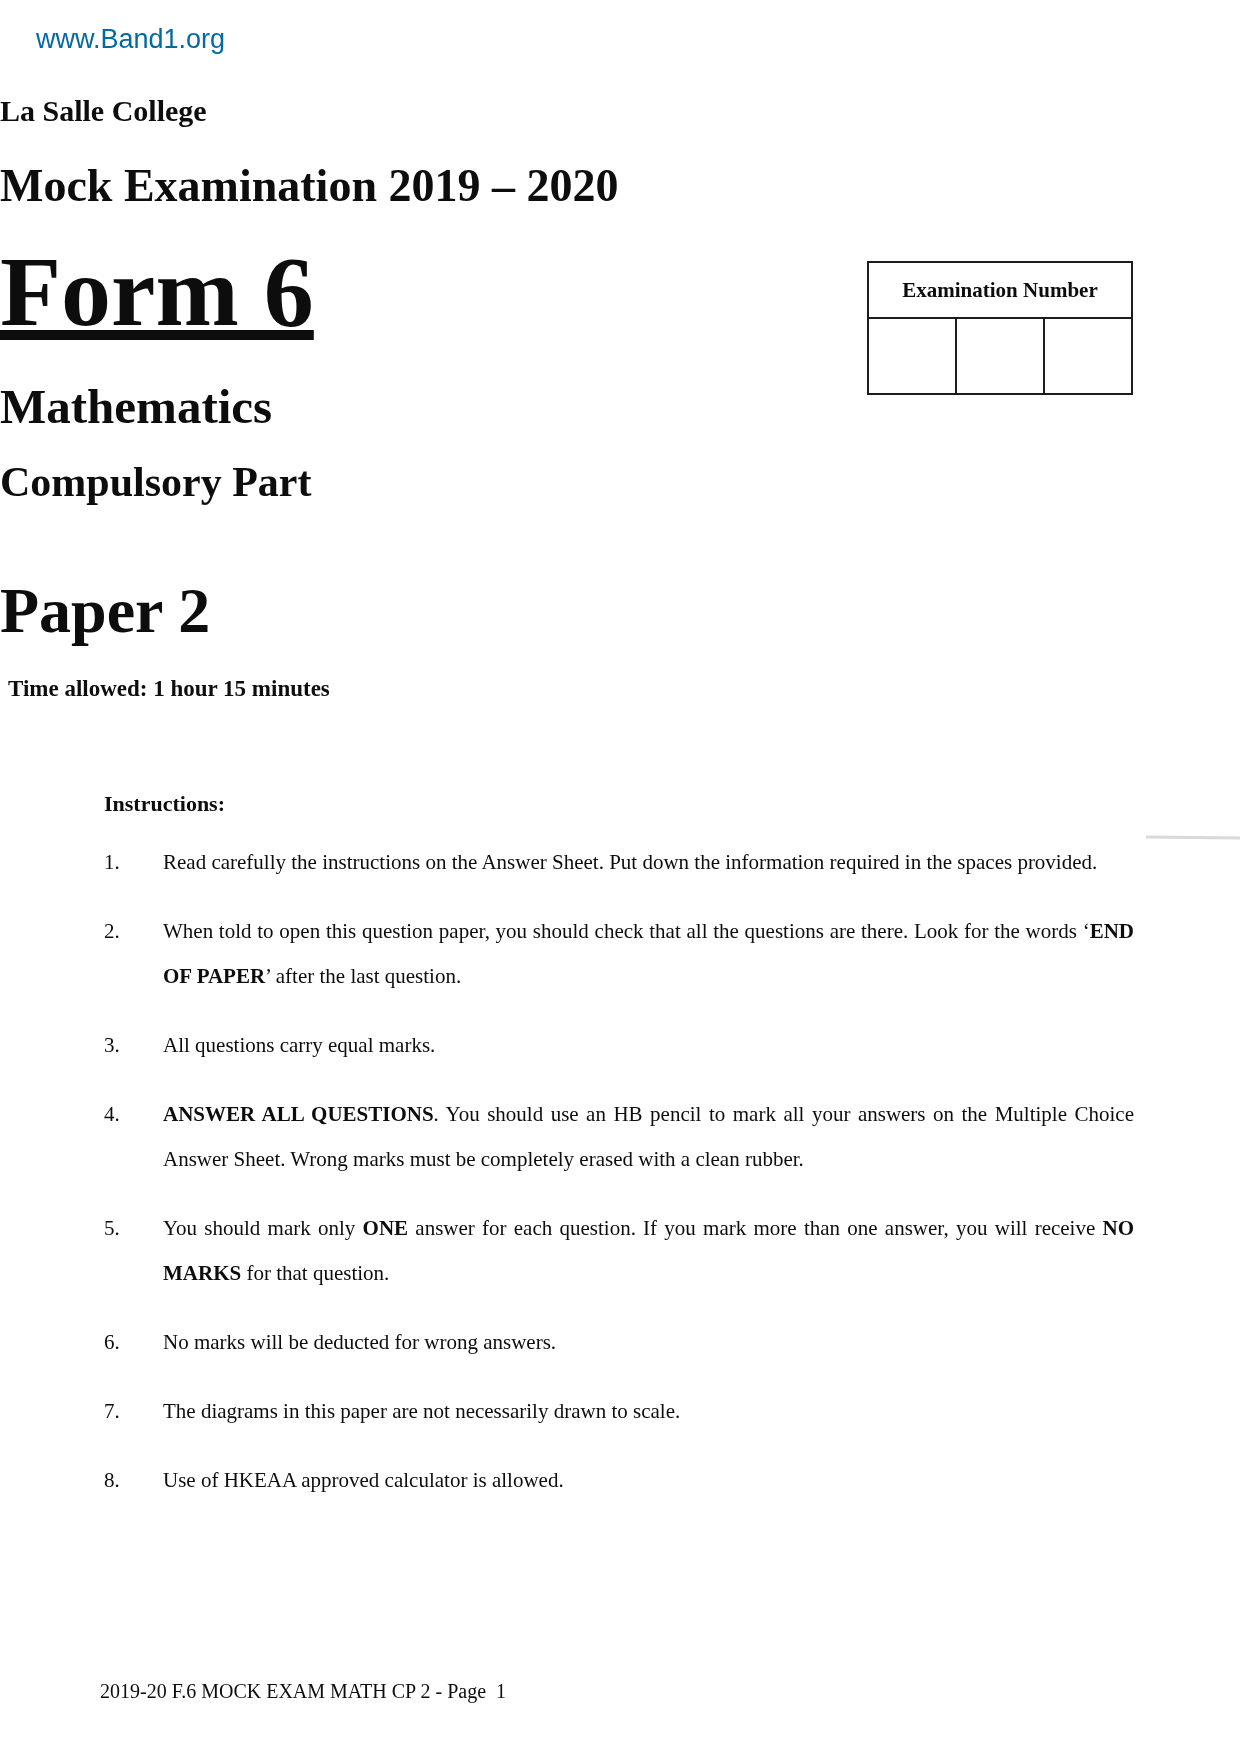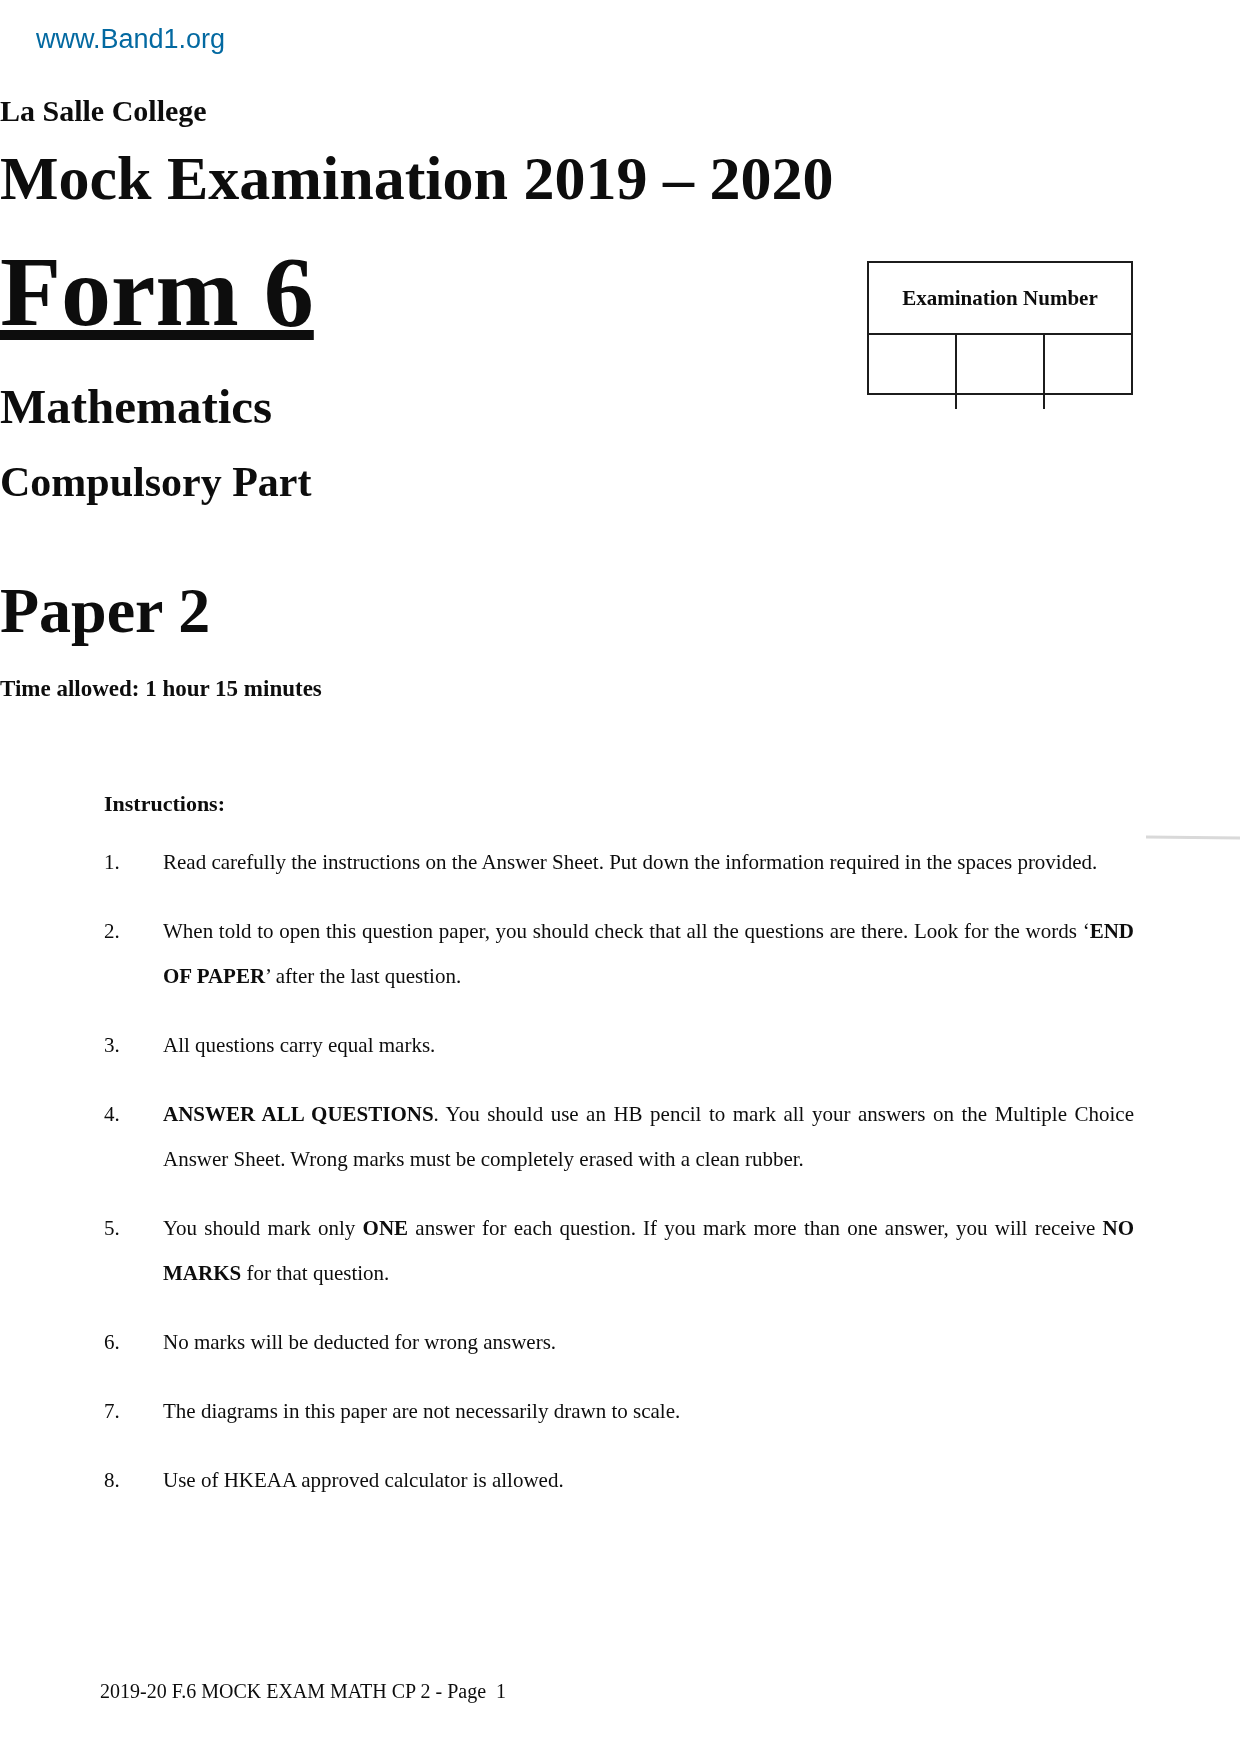--- a/index.html
+++ b/index.html
@@ -14,35 +14,35 @@
   .watermark{
     position:absolute;left:36px;top:24px;
     font-family:"Liberation Sans", sans-serif;
     font-size:27px;color:#0369a1;
   }
   .c{
     position:absolute;left:0;width:992px;
     text-align:left;font-weight:bold;line-height:1.12;
   }
   .school{top:94px;font-size:30px;}
-  .mock{top:144px;font-size:62px;}
+  .mock{top:160px;font-size:46px;}
   .form6{top:240px;font-size:100px;line-height:1.04;text-decoration:underline;}
   .subject{top:380px;font-size:49px;}
   .part{top:459px;font-size:42px;}
   .paper{top:536px;font-size:64px;margin-top:39px;}
-  .time{top:676px;font-size:23px;}
+  .time{top:676px;font-size:23px;margin-left:8px;}
 
   .exam-box{
     position:absolute;left:867px;top:261px;
     width:266px;height:134px;
     border:2px solid #1c1c1c;box-sizing:border-box;
     background:#ffffff;
   }
   .exam-box-header{
-    height:72px;border-bottom:2px solid #1c1c1c;box-sizing:border-box;
+    height:56px;border-bottom:2px solid #1c1c1c;box-sizing:border-box;
     display:flex;align-items:center;justify-content:center;
     font-weight:bold;font-size:21px;
   }
   .exam-box-cells{display:flex;height:74px;}
   .exam-cell{flex:1;}
   .exam-cell + .exam-cell{border-left:2px solid #1c1c1c;}
 
   .instr-heading{
     position:absolute;left:104px;top:791px;
     font-size:22px;font-weight:bold;

